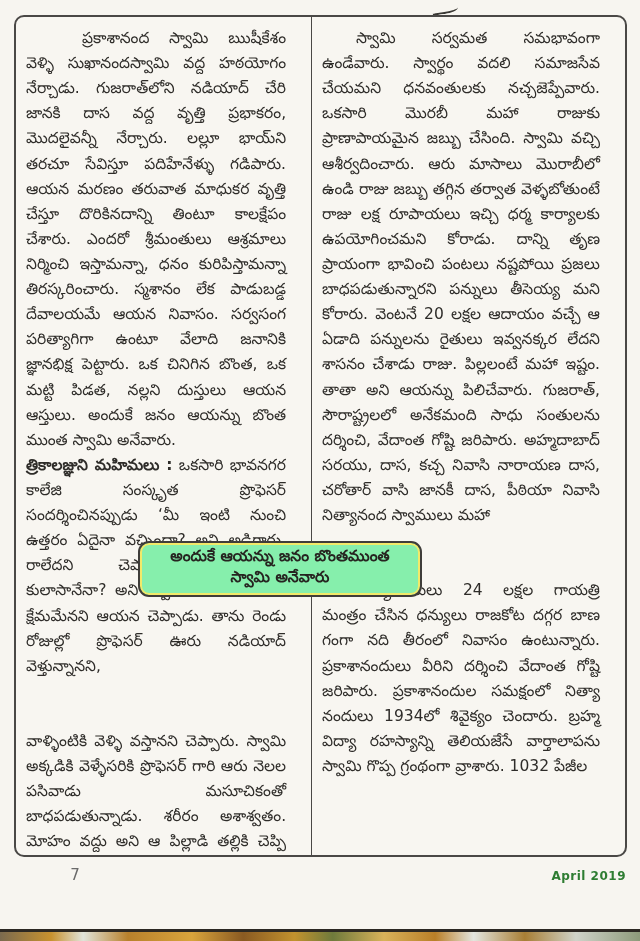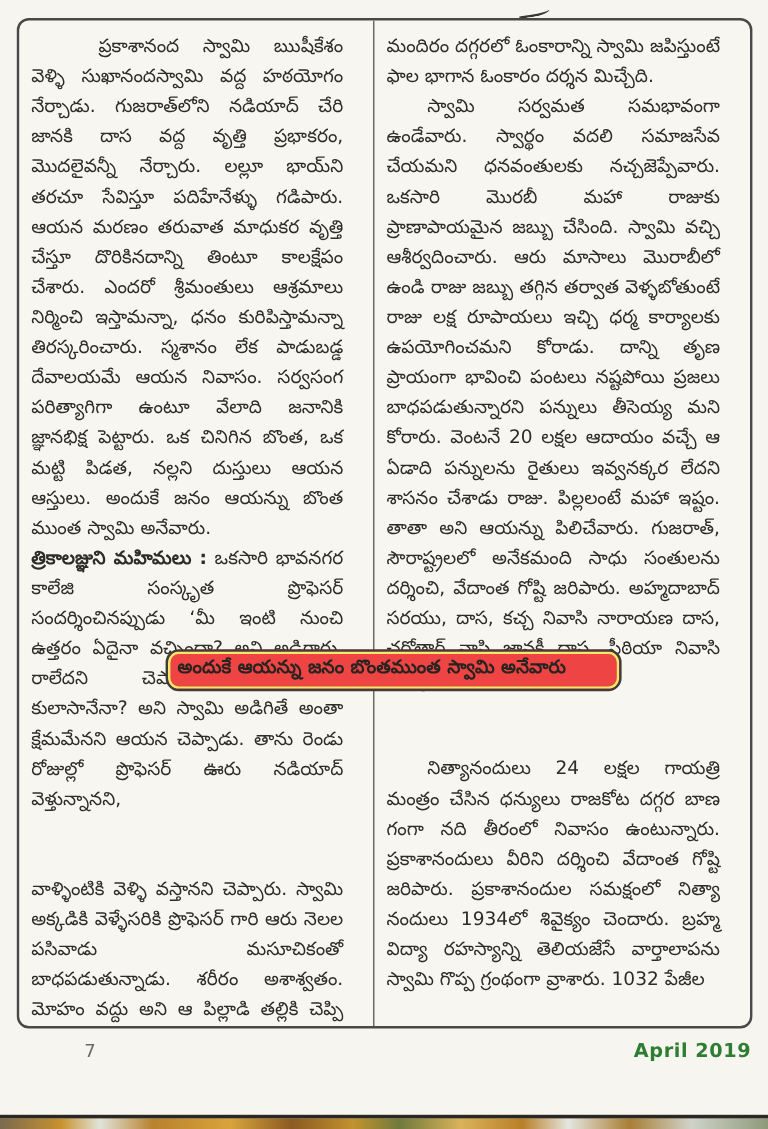--- a/index.html
+++ b/index.html
@@ -33,28 +33,28 @@
   .col.right { width: 315px; }
   .para { text-indent: 0; }
   .para.indent-first { text-indent: 56px; }
   .para.indent-small { text-indent: 34px; }
   .bold-lead { font-weight: bold; }
   .box-spacer { height: 50px; }
   
   .callout {
     position: absolute;
     left: 138px; top: 541px;
-    width: 380px;
-    background: #ef4444;
+    width: 284px;
+    background: #86efac;
     border: 2px solid #3f3d3a;
     border-radius: 11px;
     padding: 4px 8px 6px 8px;
     font-size: 15.5px;
     font-weight: bold;
-    text-align: left;
+    text-align: center;
     color: #262420;
     box-shadow: 0 0 0 2px #f2e969 inset;
   }
   
   .squiggle {
     position: absolute; left: 432px; top: 6px;
     width: 26px; height: 8px;
     border-bottom: 2.5px solid #3a3834;
     border-radius: 0 0 60% 20%;
     transform: rotate(-8deg);
@@ -78,21 +78,21 @@
     text-align: center;
     color: #6a6a6a;
     font-size: 15px;
   }
   .footer .issue-date {
     flex: 1;
     text-align: right;
     margin-right: 14px;
     color: #2e7d32;
     font-weight: bold;
-    font-size: 16px;
+    font-size: 12px;
     letter-spacing: 0.5px;
   }
   
   .bottom-strip {
     position: absolute;
     left: 0; bottom: 0;
     width: 640px; height: 12px;
     border-top: 3px solid #2b2722;
     background: linear-gradient(90deg,
       #7a6a4f 0%, #c8922f 8%, #e0e4da 13%, #b8812c 20%, #d9a43c 30%,
@@ -108,21 +108,20 @@
 <div class="article-frame">
 
   <div class="col left">
     <p class="para indent-first">ప్రకాశానంద స్వామి ఋషీకేశం వెళ్ళి సుఖానందస్వామి వద్ద హఠయోగం నేర్చాడు. గుజరాత్‌లోని నడియాద్ చేరి జానకి దాస వద్ద వృత్తి ప్రభాకరం, మొదలైవన్నీ నేర్చారు. లల్లూ భాయ్‌ని తరచూ సేవిస్తూ పదిహేనేళ్ళు గడిపారు. ఆయన మరణం తరువాత మాధుకర వృత్తి చేస్తూ దొరికినదాన్ని తింటూ కాలక్షేపం చేశారు. ఎందరో శ్రీమంతులు ఆశ్రమాలు నిర్మించి ఇస్తామన్నా, ధనం కురిపిస్తామన్నా తిరస్కరించారు. స్మశానం లేక పాడుబడ్డ దేవాలయమే ఆయన నివాసం. సర్వసంగ పరిత్యాగిగా ఉంటూ వేలాది జనానికి జ్ఞానభిక్ష పెట్టారు. ఒక చినిగిన బొంత, ఒక మట్టి పిడత, నల్లని దుస్తులు ఆయన ఆస్తులు. అందుకే జనం ఆయన్ను బొంత ముంత స్వామి అనేవారు.</p>
     <p class="para"><span class="bold-lead">త్రికాలజ్ఞుని మహిమలు :</span><span> ఒకసారి భావనగర కాలేజి సంస్కృత ప్రొఫెసర్ సందర్శించినప్పుడు ‘మీ ఇంటి నుంచి ఉత్తరం ఏదైనా వచ్చిందా? అని అడిగారు. రాలేదని చెప్పాడాయన. అంతా కులాసానేనా? అని స్వామి అడిగితే అంతా క్షేమమేనని ఆయన చెప్పాడు. తాను రెండు రోజుల్లో ప్రొఫెసర్ ఊరు నడియాద్ వెళ్తున్నానని,</span></p>
     <div class="box-spacer"></div>
     <p class="para">వాళ్ళింటికి వెళ్ళి వస్తానని చెప్పారు. స్వామి అక్కడికి వెళ్ళేసరికి ప్రొఫెసర్ గారి ఆరు నెలల పసివాడు మసూచికంతో బాధపడుతున్నాడు. శరీరం అశాశ్వతం. మోహం వద్దు అని ఆ పిల్లాడి తల్లికి చెప్పి రెండు రోజుల తర్వాత వస్తానని చెప్పి వెళ్ళిపోయారు. మళ్ళీ వచ్చి చూస్తే పిల్లాడు చనిపోయాడు. ఆ స్వామి త్రికాలవేది అని అందరూ గుర్తించారు. ప్రొఫెసర్ గారికి ఒక శివరాత్రి రోజు స్వామి తపస్సులో ఉండగా నొసట త్రిశూలం కనిపించింది. ద్వారకలో విశ్వనాథ నందీశ్వరుల</p>
   </div>
 
   <div class="col right">
-    <p class="para">మందిరం దగ్గరలో ఓంకారాన్ని స్వామి జపిస్తుంటే ఫాల భాగాన ఓంకారం దర్శన మిచ్చేది.</p>
     <p class="para indent-small">స్వామి సర్వమత సమభావంగా ఉండేవారు. స్వార్థం వదలి సమాజసేవ చేయమని ధనవంతులకు నచ్చజెప్పేవారు. ఒకసారి మొరబీ మహా రాజుకు ప్రాణాపాయమైన జబ్బు చేసింది. స్వామి వచ్చి ఆశీర్వదించారు. ఆరు మాసాలు మొరాబీలో ఉండి రాజు జబ్బు తగ్గిన తర్వాత వెళ్ళబోతుంటే రాజు లక్ష రూపాయలు ఇచ్చి ధర్మ కార్యాలకు ఉపయోగించమని కోరాడు. దాన్ని తృణ ప్రాయంగా భావించి పంటలు నష్టపోయి ప్రజలు బాధపడుతున్నారని పన్నులు తీసెయ్య మని కోరారు. వెంటనే 20 లక్షల ఆదాయం వచ్చే ఆ ఏడాది పన్నులను రైతులు ఇవ్వనక్కర లేదని శాసనం చేశాడు రాజు. పిల్లలంటే మహా ఇష్టం. తాతా అని ఆయన్ను పిలిచేవారు. గుజరాత్, సౌరాష్ట్రలలో అనేకమంది సాధు సంతులను దర్శించి, వేదాంత గోష్టి జరిపారు. అహ్మదాబాద్ సరయు, దాస, కచ్చ నివాసి నారాయణ దాస, చరోతార్ వాసి జానకీ దాస, పీఠియా నివాసి నిత్యానంద స్వాములు మహా</p>
     <div class="box-spacer"></div>
     <p class="para indent-small">నిత్యానందులు 24 లక్షల గాయత్రి మంత్రం చేసిన ధన్యులు రాజకోట దగ్గర బాణ గంగా నది తీరంలో నివాసం ఉంటున్నారు. ప్రకాశానందులు వీరిని దర్శించి వేదాంత గోష్టి జరిపారు. ప్రకాశానందుల సమక్షంలో నిత్యా నందులు 1934లో శివైక్యం చెందారు. బ్రహ్మ విద్యా రహస్యాన్ని తెలియజేసే వార్తాలాపను స్వామి గొప్ప గ్రంథంగా వ్రాశారు. 1032 పేజీల</p>
   </div>
 
 </div>
 
 <div class="callout">అందుకే ఆయన్ను జనం బొంతముంత స్వామి అనేవారు</div>
 
 <div class="footer">

